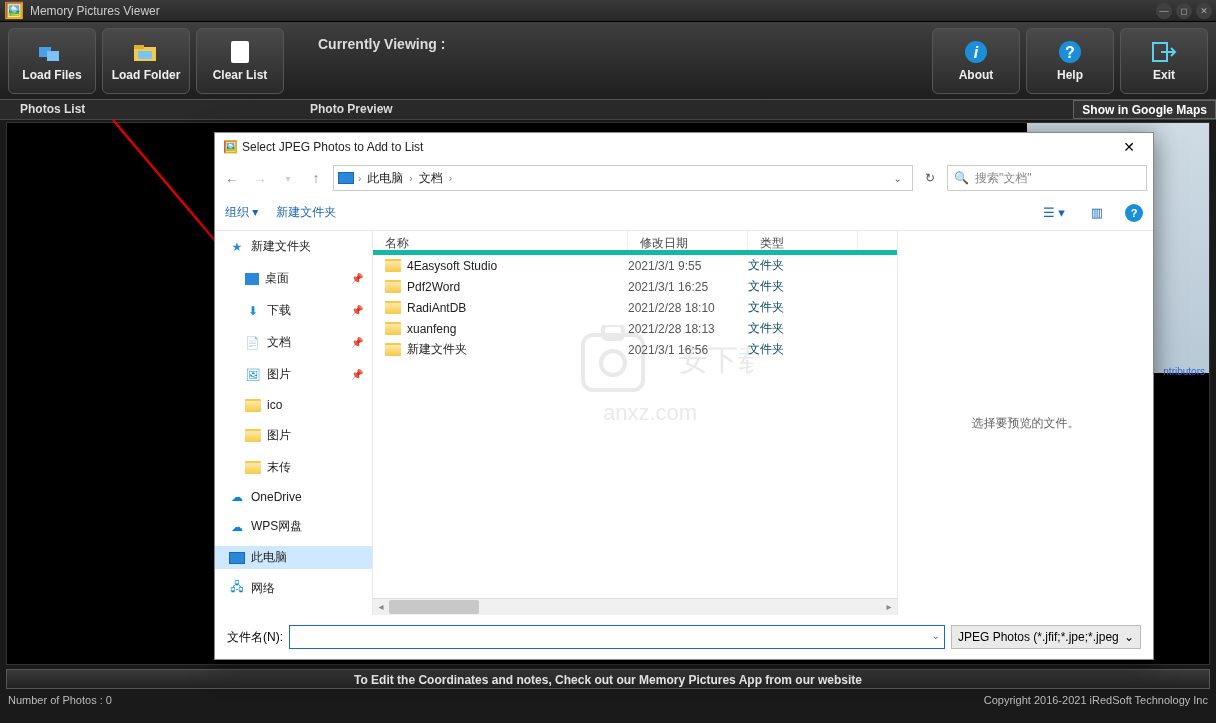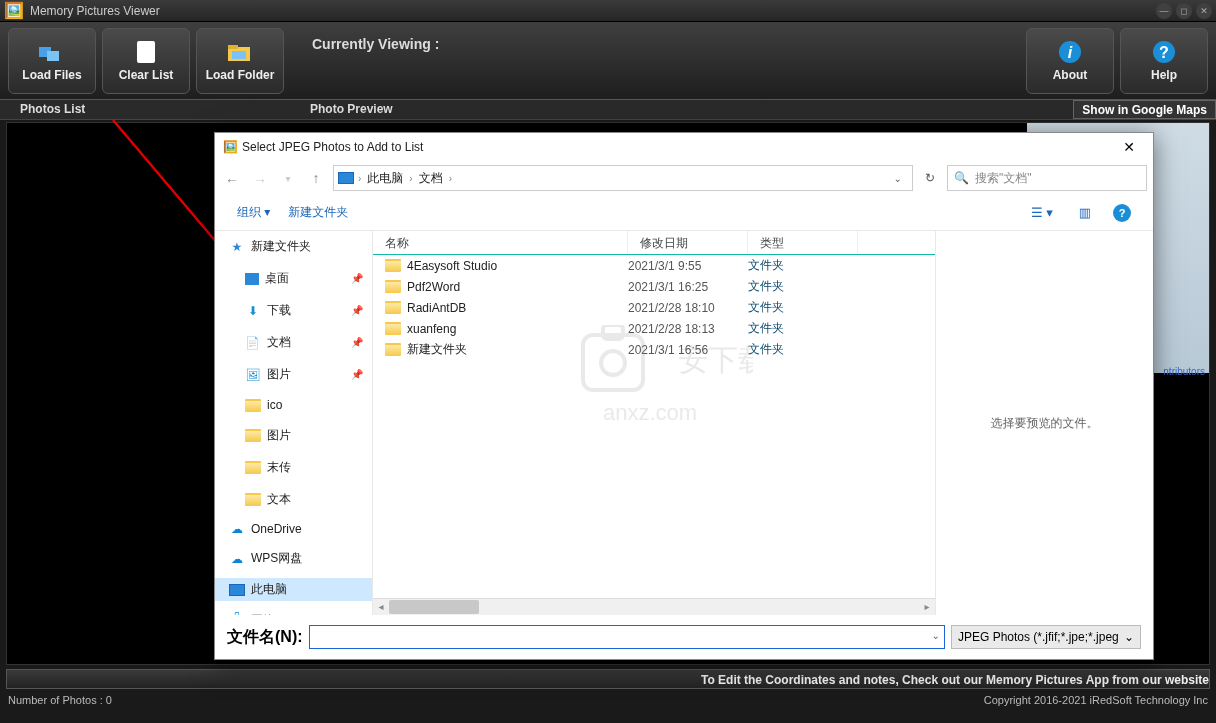--- a/index.html
+++ b/index.html
@@ -8,89 +8,89 @@
 
 .titlebar { height: 22px; background: linear-gradient(#3a3a3a,#262626); display: flex; align-items: center; padding: 0 4px; border-bottom: 1px solid #000; }
 .titlebar .title { color: #ccc; font-size: 12px; margin-left: 6px; flex: 1; }
 .win-controls { display: flex; gap: 4px; }
 .win-btn { width: 16px; height: 16px; border-radius: 50%; background: #404040; color: #aaa; font-size: 9px; display: flex; align-items: center; justify-content: center; cursor: pointer; }
 
 
 .toolbar { height: 78px; background: linear-gradient(#3f3f3f,#1e1e1e); display: flex; align-items: center; padding: 6px 8px; gap: 6px; border-bottom: 1px solid #555; }
 .tool-btn { width: 88px; height: 66px; background: linear-gradient(#4a4a4a,#2a2a2a); border: 1px solid #555; border-radius: 6px; display: flex; flex-direction: column; align-items: center; justify-content: center; gap: 4px; color: #eee; font-size: 12px; font-weight: bold; cursor: pointer; }
 .tool-btn .ticon { width: 30px; height: 24px; display: flex; align-items: center; justify-content: center; }
-.currently { color: #ddd; font-size: 14px; font-weight: bold; margin-left: 22px; flex: 1; align-self: flex-start; padding-top: 8px; }
+.currently { color: #ddd; font-size: 14px; font-weight: bold; margin-left: 28px; flex: 1; align-self: flex-start; padding-top: 8px; }
 
 
 .section-headers { display: flex; height: 20px; background: #2a2a2a; border-bottom: 1px solid #444; }
 .sec-hdr { color: #ddd; font-size: 12px; font-weight: bold; padding: 2px 8px; }
 .sec-photos { width: 210px; padding-left: 20px; }
 .sec-preview { flex: 1; padding-left: 100px; }
 .sec-location { width: 200px; }
 .show-maps { color: #fff; font-size: 12px; font-weight: bold; background: #333; padding: 2px 8px; border: 1px solid #666; cursor: pointer; }
 
 
 .main-area { height: 543px; background: #000; position: relative; border: 1px solid #333; margin: 2px 6px; }
 .map-area { position: absolute; right: 0; top: 0; width: 182px; height: 250px; background: linear-gradient(#cfdce5,#b8c9d6); }
 .map-attrib { position: absolute; right: 4px; bottom: -4px; font-size: 10px; color: #36c; }
 
 
-.footer-msg { height: 20px; background: linear-gradient(#3a3a3a,#222); border: 1px solid #555; margin: 4px 6px 2px; color: #eee; font-size: 12px; font-weight: bold; text-align: right; line-height: 20px; }
+.footer-msg { height: 20px; background: linear-gradient(#3a3a3a,#222); border: 1px solid #555; margin: 4px 6px 2px; color: #eee; font-size: 12px; font-weight: bold; text-align: center; line-height: 20px; }
 .status-bar { height: 18px; display: flex; justify-content: space-between; padding: 0 8px; color: #bbb; font-size: 11px; align-items: center; }
 
 
 .arrow { position: absolute; top: 115px; left: 108px; pointer-events: none; }
 
 
 .filedlg { position: absolute; top: 132px; left: 214px; width: 940px; height: 528px; background: #fff; border: 1px solid #888; box-shadow: 0 4px 24px rgba(0,0,0,0.5); display: flex; flex-direction: column; font-size: 12px; }
 .dlg-title { height: 28px; display: flex; align-items: center; padding: 0 8px; }
 .dlg-title .dt-text { flex: 1; font-size: 12px; color: #222; margin-left: 4px; }
 .dlg-title .dt-close { font-size: 14px; padding: 2px 10px; cursor: pointer; }
 .dlg-nav { height: 34px; display: flex; align-items: center; padding: 0 6px; gap: 6px; }
 .nav-arrow { width: 22px; height: 22px; color: #888; display: flex; align-items: center; justify-content: center; font-size: 14px; }
 .addr-bar { flex: 1; height: 26px; border: 1px solid #ccc; display: flex; align-items: center; padding: 0 4px; gap: 4px; }
 .crumb { font-size: 12px; color: #222; padding: 0 2px; }
 .crumb-sep { color: #888; font-size: 10px; }
 .addr-drop { color: #666; font-size: 10px; padding: 0 6px; }
 .refresh { width: 22px; color: #555; text-align: center; }
 .search-box { width: 200px; height: 26px; border: 1px solid #ccc; display: flex; align-items: center; padding: 0 6px; gap: 6px; color: #888; }
-.dlg-toolbar { height: 36px; display: flex; align-items: center; padding: 0 22px; gap: 18px; border-bottom: 1px solid #e8e8e8; }
+.dlg-toolbar { height: 36px; display: flex; align-items: center; padding: 0 10px; gap: 18px; border-bottom: 1px solid #e8e8e8; }
 .dlg-toolbar .tlink { color: #1a66b8; font-size: 12px; cursor: pointer; }
 .dlg-toolbar .spacer { flex: 1; }
 .view-icon { color: #1a66b8; font-size: 13px; cursor: pointer; padding: 0 4px; }
 .help-icon { width: 18px; height: 18px; border-radius: 50%; background: #1a8fd8; color: #fff; display: flex; align-items: center; justify-content: center; font-size: 11px; font-weight: bold; }
 .dlg-body { flex: 1; display: flex; overflow: hidden; }
 .tree { width: 158px; border-right: 1px solid #e8e8e8; overflow-y: auto; padding: 4px 0; }
 .tree-item { display: flex; align-items: center; gap: 6px; padding: 3px 8px 3px 14px; font-size: 12px; color: #222; cursor: pointer; white-space: nowrap; }
 .tree-item.sub { padding-left: 30px; margin-top: 9px; }
 .tree-item.selected { background: #cde8ff; }
 .tree-item .pin { margin-left: auto; color: #999; font-size: 10px; }
 .tree-sep { height: 8px; }
 .ticon-sm { width: 16px; height: 14px; flex-shrink: 0; display: inline-flex; align-items: center; justify-content: center; }
 .file-area { flex: 1; display: flex; flex-direction: column; }
-.file-headers { height: 24px; display: flex; border-bottom: 1px solid #14b8a6; font-size: 12px; color: #444; }
+.file-headers { height: 24px; display: flex; border-bottom: 5px solid #14b8a6; font-size: 12px; color: #444; }
 .fh { padding: 4px 12px; border-right: 1px solid #eee; }
 .fh-name { width: 255px; }
 .fh-date { width: 120px; }
 .fh-type { width: 110px; }
 .file-list { flex: 1; position: relative; }
 .file-row { display: flex; align-items: center; height: 21px; font-size: 12px; color: #222; }
 .file-row .fname { width: 255px; padding-left: 12px; display: flex; align-items: center; gap: 6px; }
 .file-row .fdate { width: 120px; color: #555; }
 .file-row .ftype { width: 110px; color: #0c4a6e; }
 .folder-ico { width: 16px; height: 13px; background: linear-gradient(#ffe9a8,#f5c94b); border-radius: 1px; border-top: 2px solid #f5c94b; }
-.preview-pane { width: 218px; border-left: 1px solid #e8e8e8; display: flex; align-items: center; justify-content: center; color: #666; font-size: 12px; }
+.preview-pane { width: 256px; border-left: 1px solid #e8e8e8; display: flex; align-items: center; justify-content: center; color: #666; font-size: 12px; }
 .watermark { position: absolute; top: 70px; left: 160px; opacity: 0.18; }
 .hscroll { height: 17px; background: #f0f0f0; border-top: 1px solid #ddd; position: relative; }
 .hscroll .thumb { position: absolute; left: 16px; top: 1px; height: 14px; width: 90px; background: #c8c8c8; border-radius: 2px; }
 .hscroll .arr { position: absolute; top: 0; width: 16px; height: 16px; color: #888; font-size: 10px; text-align: center; line-height: 16px; }
 .hscroll .arr.l { left: 0; } .hscroll .arr.r { right: 0; }
 .dlg-footer { padding: 10px 12px; display: flex; flex-direction: column; gap: 10px; }
 .fn-row { display: flex; align-items: center; gap: 6px; }
-.fn-label { font-size: 16px; font-weight: bold; }
+.fn-label { font-size: 12px; }
 .fn-input { flex: 1; height: 24px; border: 1px solid #1a66d8; padding: 0 4px; position: relative; }
 .fn-input input { width: 100%; border: none; outline: none; height: 22px; font-size: 12px; }
 .fn-input .dd { position: absolute; right: 4px; top: 4px; color: #666; font-size: 10px; }
 .filter-sel { width: 190px; height: 24px; border: 1px solid #bbb; background: #eaeaea; padding: 0 6px; font-size: 12px; display: flex; align-items: center; justify-content: space-between; }
 .btn-row { display: flex; justify-content: flex-end; gap: 8px; }
 .dlg-btn { width: 90px; height: 24px; border: 1px solid #aaa; background: #eaeaea; font-size: 12px; cursor: pointer; }
 .dlg-btn.primary { border-color: #1a66d8; }
 
 
 .i-star { color: #2b88d8; }
@@ -115,54 +115,63 @@
     <span class="ticon">
         <svg width="30" height="22">
           <rect x="2" y="6" width="12" height="10" fill="#4aa0e8"></rect>
           <rect x="10" y="10" width="12" height="10" fill="#7cc3f5"></rect>
         </svg>
       </span>
     <span>Load Files</span>
   </div>
   <div class="tool-btn">
     <span class="ticon">
-        <svg width="22" height="26">
-          <rect x="2" y="2" width="18" height="22" fill="#fff" rx="2"></rect>
-        </svg>
-      </span>
-    <span>Clear List</span>
-  </div>
-  <div class="tool-btn">
-    <span class="ticon">
         <svg width="30" height="22">
           <rect x="3" y="6" width="22" height="14" fill="#f5c94b"></rect>
           <rect x="3" y="4" width="10" height="4" fill="#e0b030"></rect>
           <rect x="7" y="10" width="14" height="8" fill="#7cc3f5"></rect>
         </svg>
       </span>
     <span>Load Folder</span>
   </div>
+  <div class="tool-btn">
+    <span class="ticon">
+        <svg width="22" height="26">
+          <rect x="2" y="2" width="18" height="22" fill="#fff" rx="2"></rect>
+        </svg>
+      </span>
+    <span>Clear List</span>
+  </div>
   <div class="currently">Currently Viewing :</div>
   <div class="tool-btn">
     <span class="ticon">
         <svg width="26" height="26">
           <circle cx="13" cy="13" r="11" fill="#1a8fd8"></circle>
           <text x="13" y="19" text-anchor="middle" fill="#fff" font-size="16" font-weight="bold" font-style="italic">i</text>
         </svg>
       </span>
     <span>About</span>
   </div>
   <div class="tool-btn">
     <span class="ticon">
         <svg width="26" height="26">
           <circle cx="13" cy="13" r="11" fill="#1a8fd8"></circle>
           <text x="13" y="19" text-anchor="middle" fill="#fff" font-size="16" font-weight="bold">?</text>
         </svg>
       </span>
     <span>Help</span>
+  </div>
+  <div class="tool-btn">
+    <span class="ticon">
+        <svg width="26" height="22">
+          <rect x="2" y="2" width="14" height="18" fill="none" stroke="#5bd0f0" stroke-width="2"></rect>
+          <path d="M10 11 h14 M20 7 l4 4 -4 4" fill="none" stroke="#5bd0f0" stroke-width="2"></path>
+        </svg>
+      </span>
+    <span>Exit</span>
   </div>
 </div>
 
 <div class="section-headers">
   <div class="sec-hdr sec-photos">Photos List</div>
   <div class="sec-hdr sec-preview">Photo Preview</div>
   <div class="show-maps">Show in Google Maps</div>
 </div>
 
 <div class="main-area">
@@ -252,24 +261,20 @@
             <span class="folder-ico"></span>
             <span>ico</span>
           </div>
           <div class="tree-item sub">
             <span class="folder-ico"></span>
             <span>图片</span>
           </div>
           <div class="tree-item sub">
             <span class="folder-ico"></span>
             <span>末传</span>
-          </div>
-          <div class="tree-item sub">
-            <span class="folder-ico"></span>
-            <span>文本</span>
           </div>
         </div>
       <div class="tree-sep"></div>
       <div class="tree-item">
           <span class="ticon-sm" style="color:#0a84d8">☁</span>
           <span>OneDrive</span>
         </div>
       <div class="tree-sep"></div>
       <div class="tree-item">
           <span class="ticon-sm" style="color:#0a84d8">☁</span>

